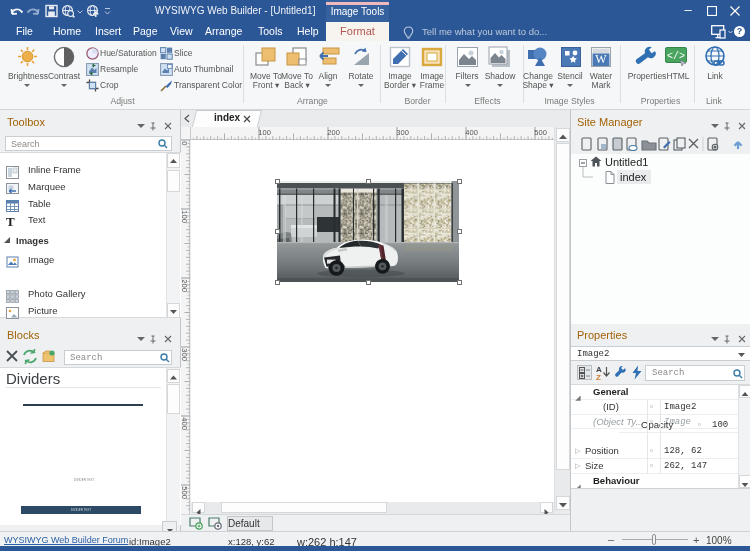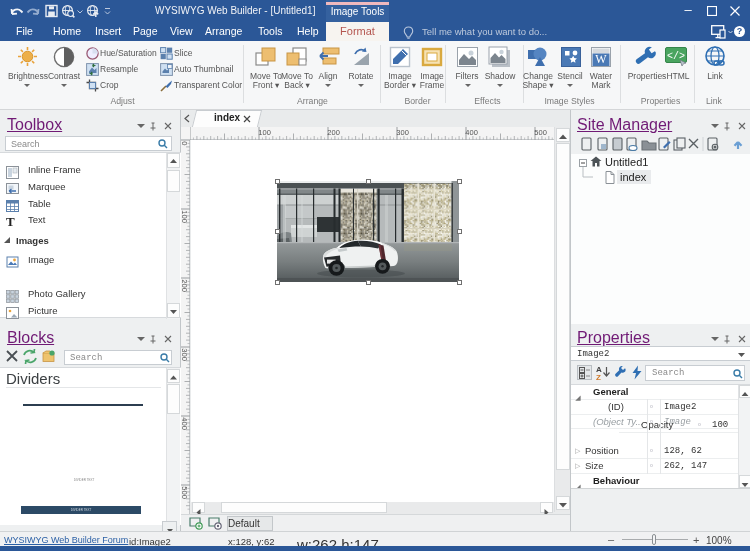--- a/index.html
+++ b/index.html
@@ -9,21 +9,21 @@
   
   #titlebar { left:0; top:0; width:750px; height:22px; background:#2b5797; }
   #tabrow { left:0; top:22px; width:750px; height:19px; background:#2b5797; }
   #ribbon { left:0; top:41px; width:750px; height:69px; background:#f6f7f8; border-bottom:1px solid #d4d6d8; }
   .tab { position:absolute; top:0; height:19px; line-height:19px; color:#fff; font-size:10.5px;text-align:right; }
   .gname { position:absolute; top:55px; font-size:8.7px; color:#7a7a7a; text-align:center; }
   .gsep { position:absolute; top:4px; height:58px; width:1px; background:#dcdee0; }
   .rlabel { position:absolute; font-size:8.5px; color:#555; text-align:center; white-space:nowrap; }
   .caret { position:absolute; width:0; height:0; border-left:3px solid transparent; border-right:3px solid transparent; border-top:3px solid #666; }
   
-  .panel-h { position:absolute; font-size:16px; color:#701a75;text-decoration:underline; }
+  .panel-h { position:absolute; font-size:11px; color:#a16207; }
   .searchbox { position:absolute; background:#fff; border:1px solid #c8cdd2; font-size:9px; color:#8a8a8a; }
   .tbitem { position:absolute; left:0; width:166px; height:17px; font-size:9.5px; color:#333; line-height:15px; padding-left:6px; white-space:nowrap; }
   .ticon { display:inline-block; width:13px; height:13px; vertical-align:middle; margin-right:9px; }
   .tbitem svg { vertical-align:middle; }
 
   .prow { position:absolute; left:0; width:167px; height:14.8px; font-size:9.5px; color:#333; line-height:14.8px; border-bottom:1px solid #eceeef; }
   .pexp { display:inline-block; width:14px; font-size:7px; color:#777; text-align:center; }
   .pexp2 { position:absolute; left:4px; font-size:7px; color:#999; }
   .pname { display:inline-block; width:76px; padding-left:8px; overflow:hidden; white-space:nowrap; }
   .psq { position:absolute; left:79px; color:#889; font-size:8px; }
@@ -1188,21 +1188,21 @@
     <path d="M7 0.5 L1.5 8 H5 L3.5 14.5 L10.5 6 H6.5 Z" fill="#2f6fb3"></path>
   </svg>
   <div class="searchbox" style="left:74px;top:255px;width:100px;height:16px;line-height:15px;padding-left:6px;font-family:'Liberation Mono',monospace;">Search</div>
   <svg class="abs" style="left:162px;top:259px" width="10" height="10" viewBox="0 0 10 10">
       <circle cx="4" cy="4" r="3" fill="none" stroke="#3a7ca8" stroke-width="1.4"></circle>
       <path d="M6.3 6.3 L9 9" stroke="#3a7ca8" stroke-width="1.4"></path>
     </svg>
 
   <div class="abs" style="left:0;top:274px;width:180px;height:104px;background:#fff;border-top:1px solid #d7dadd;">
     <div class="prow" style="top:0;"><span class="pexp">◢</span><span class="pname" style="font-weight:bold;color:#222;">General</span></div>
-    <div class="prow" style="top:14.8px;"><span class="pname" style="padding-left:10px;margin-left:27px;">(ID)</span><span class="psq">▫</span><span class="pval">Image2</span></div>
+    <div class="prow" style="top:14.8px;"><span class="pname" style="padding-left:32px;">(ID)</span><span class="psq">▫</span><span class="pval">Image2</span></div>
     <div class="prow" style="top:29.6px;color:#9aa0a4;font-style:italic;"><span class="pname" style="padding-left:22px;color:#9aa0a4;">(Object Ty...</span><span class="psq">▫</span><span class="pval" style="color:#9aa0a4;">Image</span></div>
     <div class="prow" style="top:33px;margin-left:48px;"><span class="pname" style="padding-left:22px;">Opacity</span><span class="psq">▫</span><span class="pval">100</span></div>
     <div class="prow" style="top:59.2px;"><span class="pexp2">▷</span><span class="pname" style="padding-left:14px;">Position</span><span class="psq">▫</span><span class="pval">128, 62</span></div>
     <div class="prow" style="top:74px;"><span class="pexp2">▷</span><span class="pname" style="padding-left:14px;">Size</span><span class="psq">▫</span><span class="pval">262, 147</span></div>
     <div class="prow" style="top:88.8px;"><span class="pexp">◢</span><span class="pname" style="font-weight:bold;color:#222;">Behaviour</span></div>
     <div class="abs" style="left:76px;top:14px;width:1px;height:75px;background:#e4e6e8;"></div>
     <div class="abs" style="left:89px;top:14px;width:1px;height:75px;background:#e4e6e8;"></div>
 
     <div class="abs" style="left:167px;top:0;width:13px;height:104px;background:#f2f3f4;border-left:1px solid #e0e2e4;">
       <div class="abs" style="left:0px;top:0px;width:12px;height:13px;background:#fdfdfd;border:1px solid #d5d8da;"><svg width="10" height="11" viewBox="0 0 10 11">
@@ -1212,20 +1212,20 @@
             <path d="M5 8 l3.4 -4 h-6.8 Z" fill="#555"></path>
           </svg></div>
     </div>
   </div>
   <div class="abs" style="left:0;top:378px;width:180px;height:43px;background:#eef0f1;border-top:1px solid #d0d3d5;"></div>
 </div>
 <div id="statusbar" class="abs">
   <div class="abs" style="left:4px;top:3px;font-size:9px;color:#2a5fa5;text-decoration:underline;">WYSIWYG Web Builder Forum</div>
   <div class="abs" style="left:129px;top:3.5px;font-size:9.5px;color:#333;">id:Image2</div>
   <div class="abs" style="left:228px;top:3.5px;font-size:9.5px;color:#333;">x:128, y:62</div>
-  <div class="abs" style="left:297px;top:3.5px;font-size:15px;color:#333;">w:262 h:147</div>
+  <div class="abs" style="left:297px;top:3.5px;font-size:11px;color:#333;">w:262 h:147</div>
   <div class="abs" style="left:608px;top:1px;font-size:11px;color:#555;">–</div>
   <div class="abs" style="left:622px;top:7px;width:66px;height:1px;background:#a8abad;"></div>
   <div class="abs" style="left:652px;top:2px;width:4px;height:11px;background:#f4f5f6;border:1px solid #8a8f93;border-radius:2px;"></div>
   <div class="abs" style="left:693px;top:2px;font-size:11px;color:#555;">+</div>
   <div class="abs" style="left:706px;top:3px;font-size:10px;color:#444;">100%</div>
 </div>
 <div id="bluestrip" class="abs"></div>
 
 </body></html>

